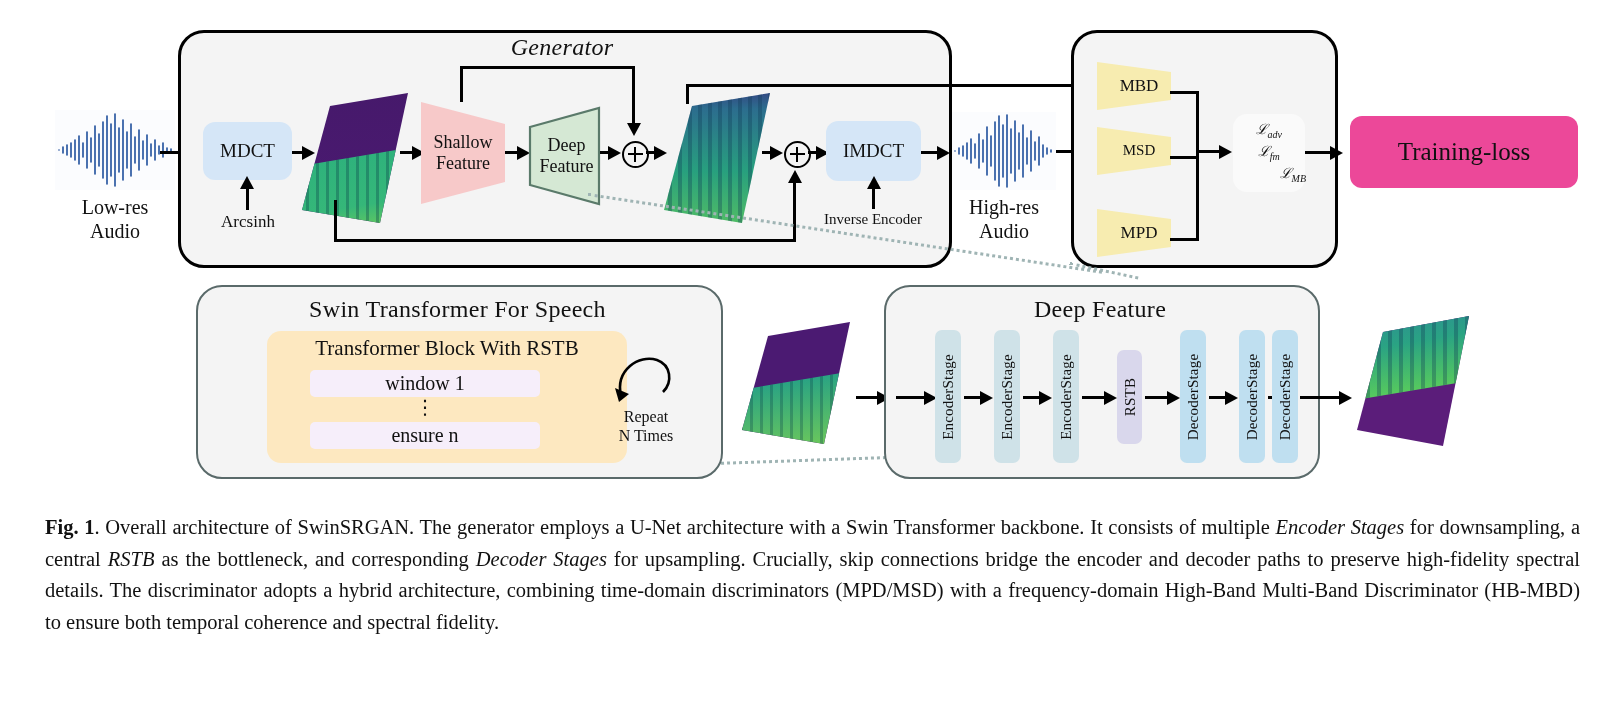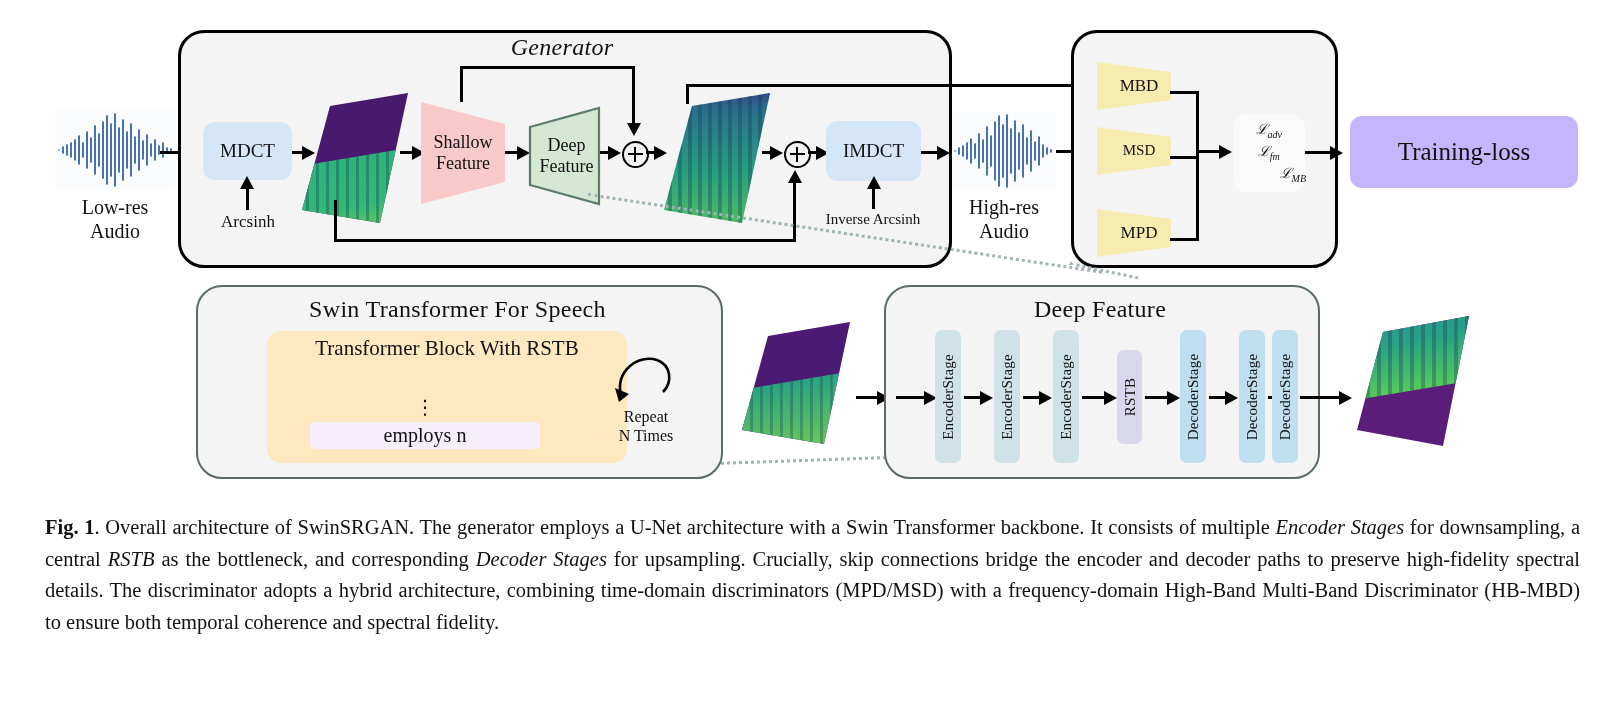--- a/index.html
+++ b/index.html
@@ -14,21 +14,21 @@
   .panel-gray{border:2.5px solid #5a6a6a;}
   .panel-title{position:absolute;width:100%;text-align:center;
                font-size:25px;letter-spacing:.3px;}
   .panel-title.ital{font-style:italic;font-weight:400;font-size:24px;}
 
   
   .softbox{position:absolute;border-radius:12px;display:flex;
            align-items:center;justify-content:center;text-align:center;
            line-height:1.15;}
   .blue{background:#d5e6f7;}
-  .grayish{background:#c4b5fd;}
+  .grayish{background:#ec4899;}
   .lossbox{background:#fafafa;flex-direction:column;border-radius:14px;}
 
   
   .trap{position:absolute;display:flex;align-items:center;
         justify-content:center;text-align:center;line-height:1.15;}
   .trap svg{position:absolute;left:0;top:0;}
   .trap span{position:relative;z-index:2;}
 
   
   .ln{position:absolute;background:#000;}
@@ -266,21 +266,21 @@
 
   <div class="ln" style="left:808px;top:151px;width:14px;height:3px;"></div>
   <div class="ah ah-r" style="left:816px;top:145.5px;"></div>
 
   <div class="softbox blue" style="left:826px;top:121px;width:95px;height:60px;font-size:19px;">
     <span>IMDCT</span>
   </div>
 
   <div class="ln" style="left:872px;top:185px;width:3px;height:24px;"></div>
   <div class="ah ah-u" style="left:866.5px;top:176px;"></div>
-  <div class="lbl" style="left:808px;top:211px;width:130px;font-size:15px;">Inverse Arcsinh</div>
+  <div class="lbl" style="left:808px;top:211px;width:130px;font-size:15px;">Inverse Encoder</div>
 
   <div class="ln" style="left:921px;top:151px;width:24px;height:3px;"></div>
   <div class="ah ah-r" style="left:937px;top:145.5px;"></div>
 
   <div class="wave" style="left:952px;top:112px;width:104px;height:78px;">
     <svg width="104" height="78" viewBox="0 0 104 78">
       <g stroke="#1f4e9c" stroke-width="1.6" stroke-linecap="round">
         <line x1="3" y1="39" x2="3" y2="39"></line>
           <line x1="7" y1="36" x2="7" y2="42"></line>
         <line x1="11" y1="34" x2="11" y2="44"></line>
@@ -375,23 +375,26 @@
   <div class="dotted" style="left:1070px;top:262px;width:70px;transform:rotate(12deg);"></div>
   <div class="dotted" style="left:716px;top:462px;width:170px;transform:rotate(-2deg);"></div>
   <div class="dotted" style="left:884px;top:457px;width:440px;transform:rotate(-21deg);"></div>
 
   <div class="panel panel-gray" style="left:196px;top:285px;width:523px;height:190px;"></div>
   <div class="panel-title" style="left:196px;top:296px;width:523px;font-size:24px;">Swin Transformer For Speech</div>
 
   <div class="swin-block" style="left:267px;top:331px;width:360px;height:132px;"></div>
   <div class="lbl" style="left:267px;top:336px;width:360px;font-size:21px;">Transformer Block With RSTB</div>
 
+  <div class="swin-win" style="left:310px;top:370px;width:230px;height:27px;font-size:20px;">
+    <span>window 1</span>
+  </div>
   <div class="lbl" style="left:310px;top:396px;width:230px;font-size:20px;">⋮</div>
   <div class="swin-win" style="left:310px;top:422px;width:230px;height:27px;font-size:20px;">
-    <span>employs n</span>
+    <span>ensure n</span>
   </div>
 
   <div class="abs" style="left:613px;top:352px;width:62px;height:56px;">
     <svg width="62" height="56" viewBox="0 0 62 56">
       <path d="M8,44 C2,18 26,2 44,8 C58,13 60,30 50,40" fill="none" stroke="#000" stroke-width="2.6"></path>
       <polygon points="2,36 16,42 6,50" fill="#000"></polygon>
     </svg>
   </div>
   <div class="lbl" style="left:608px;top:408px;width:76px;font-size:16px;">
     <div>Repeat</div>

